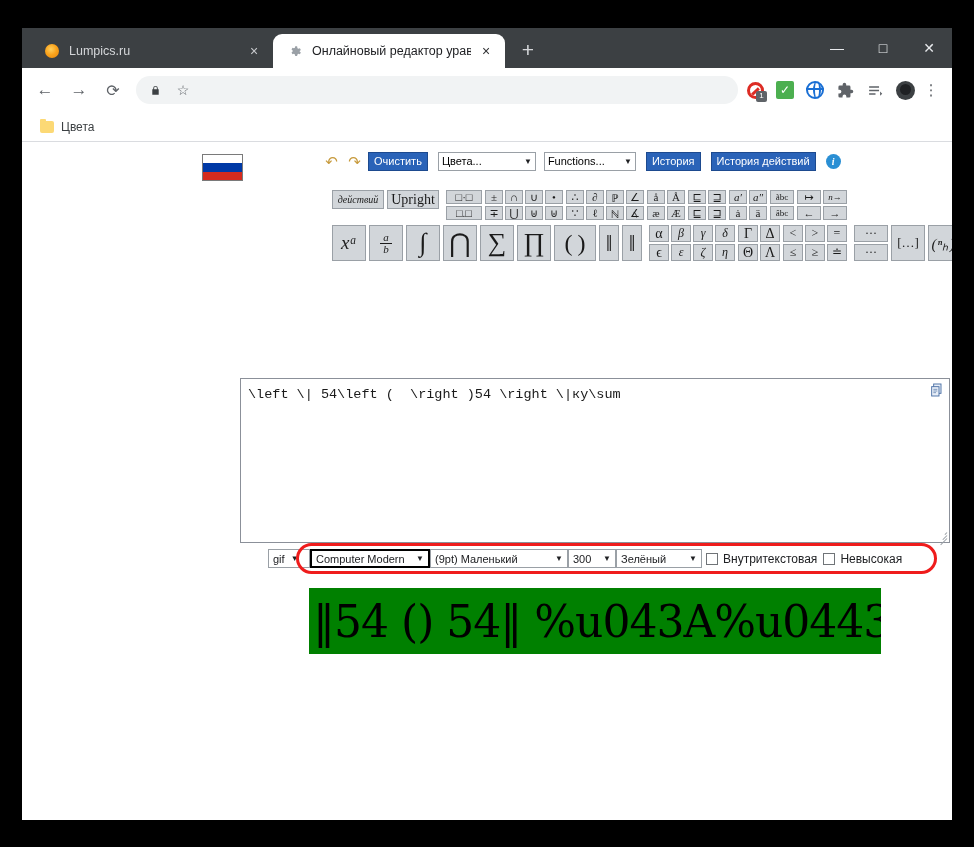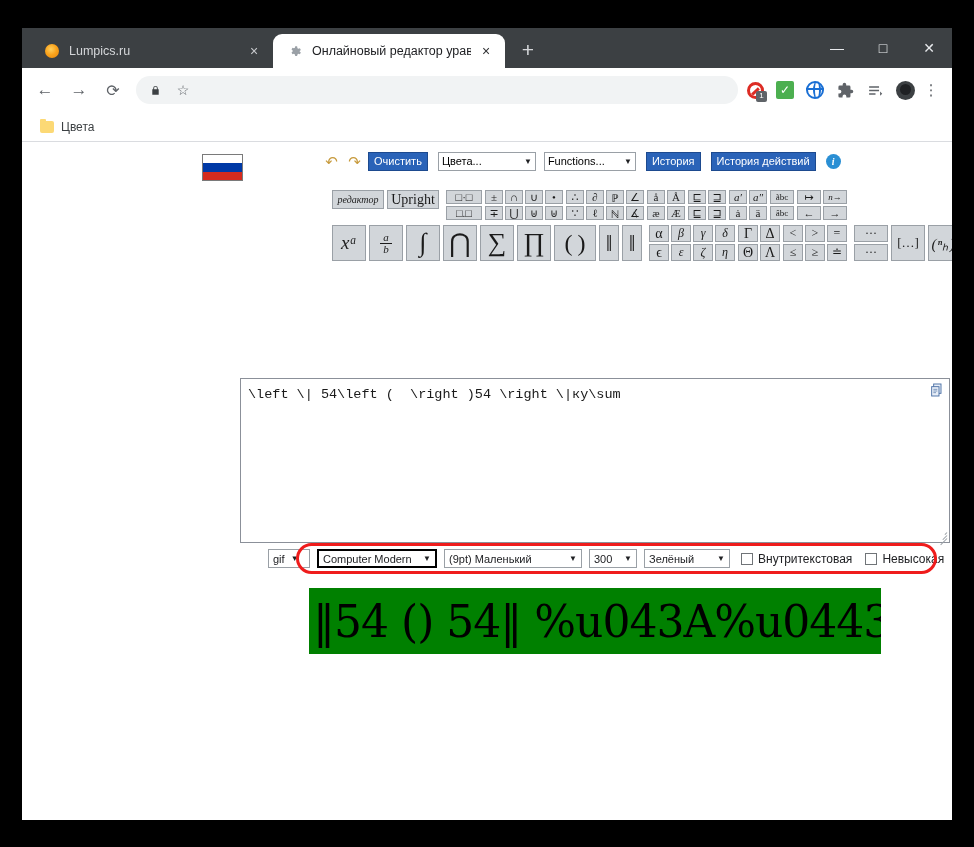--- a/index.html
+++ b/index.html
@@ -219,21 +219,21 @@
     position: absolute; right: 1px; bottom: 1px;
     width: 11px; height: 11px;
   }
   .resize-grip i {
     position: absolute; right: 1px; background: #9aa0a6; height: 1px; transform: rotate(-45deg); transform-origin: right center;
   }
 
   
   .optrow {
     position: absolute; left: 246px; top: 407px;
-    display: flex; align-items: center; gap: 7px;
+    display: flex; align-items: center; gap: 0;
   }
   .redbox {
     position: absolute; left: 274px; top: 401px;
     width: 641px; height: 31px;
     border: 3px solid #ef1c1c; border-radius: 16px;
     pointer-events: none;
   }
   .opt-sel {
     border: 1px solid #9aa0a6; background: #fff;
     font-size: 11px; line-height: 16px; height: 19px;
@@ -358,21 +358,21 @@
           <span class="cv">Functions...</span>
           <span class="caret">▼</span>
         </div>
         <div class="bluebtn" style="margin-left:6px;">История</div>
         <div class="bluebtn" style="margin-left:6px;">История действий</div>
         <div class="infoicn" style="margin-left:6px;">i</div>
       </div>
 
       <div class="palette">
         <div class="pal-row" style="margin-top:18px;">
-          <div class="pal-cell pal-wide" style="font-style:italic;font-size:10px;">редактор</div>
+          <div class="pal-cell pal-wide" style="font-style:italic;font-size:10px;">действий</div>
           <div class="pal-cell pal-wide" style="font-size:14px;">Upright</div>
 
           <div class="pal-grp" style="margin-left:4px;">
             <div class="gr">
               <div class="pal-cell pal-sm" style="width:36px;">□·□</div>
             </div>
             <div class="gr">
               <div class="pal-cell pal-sm" style="width:36px;">□.□</div>
             </div>
           </div>

